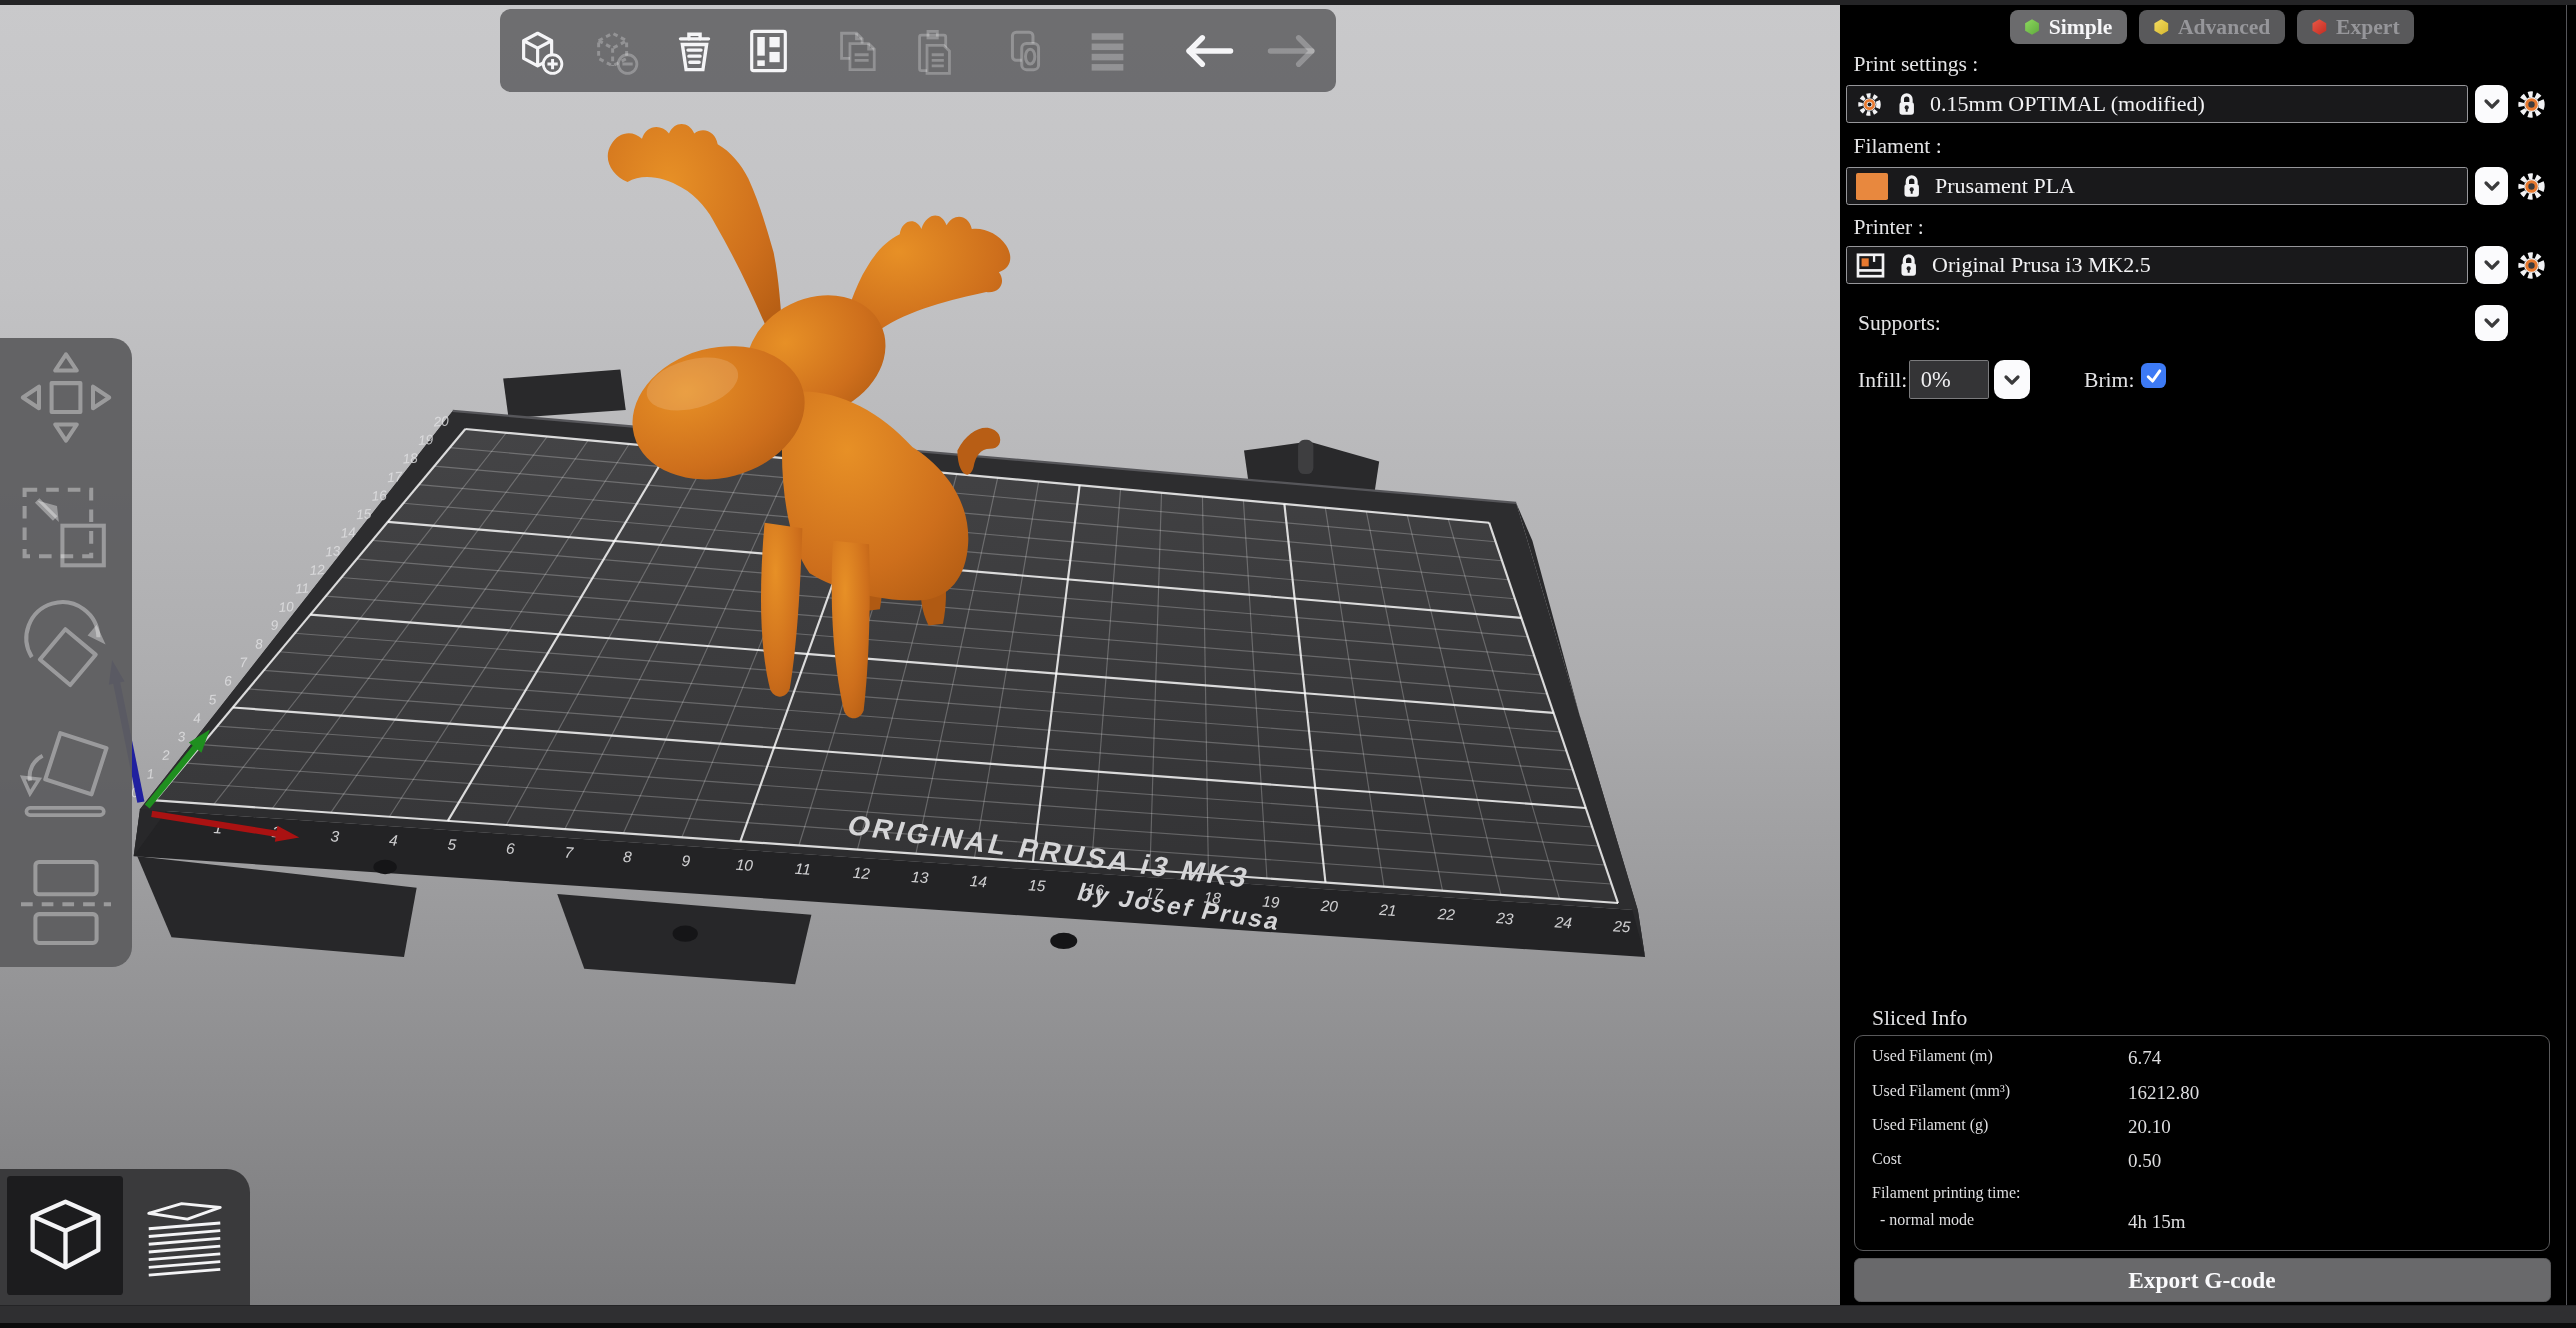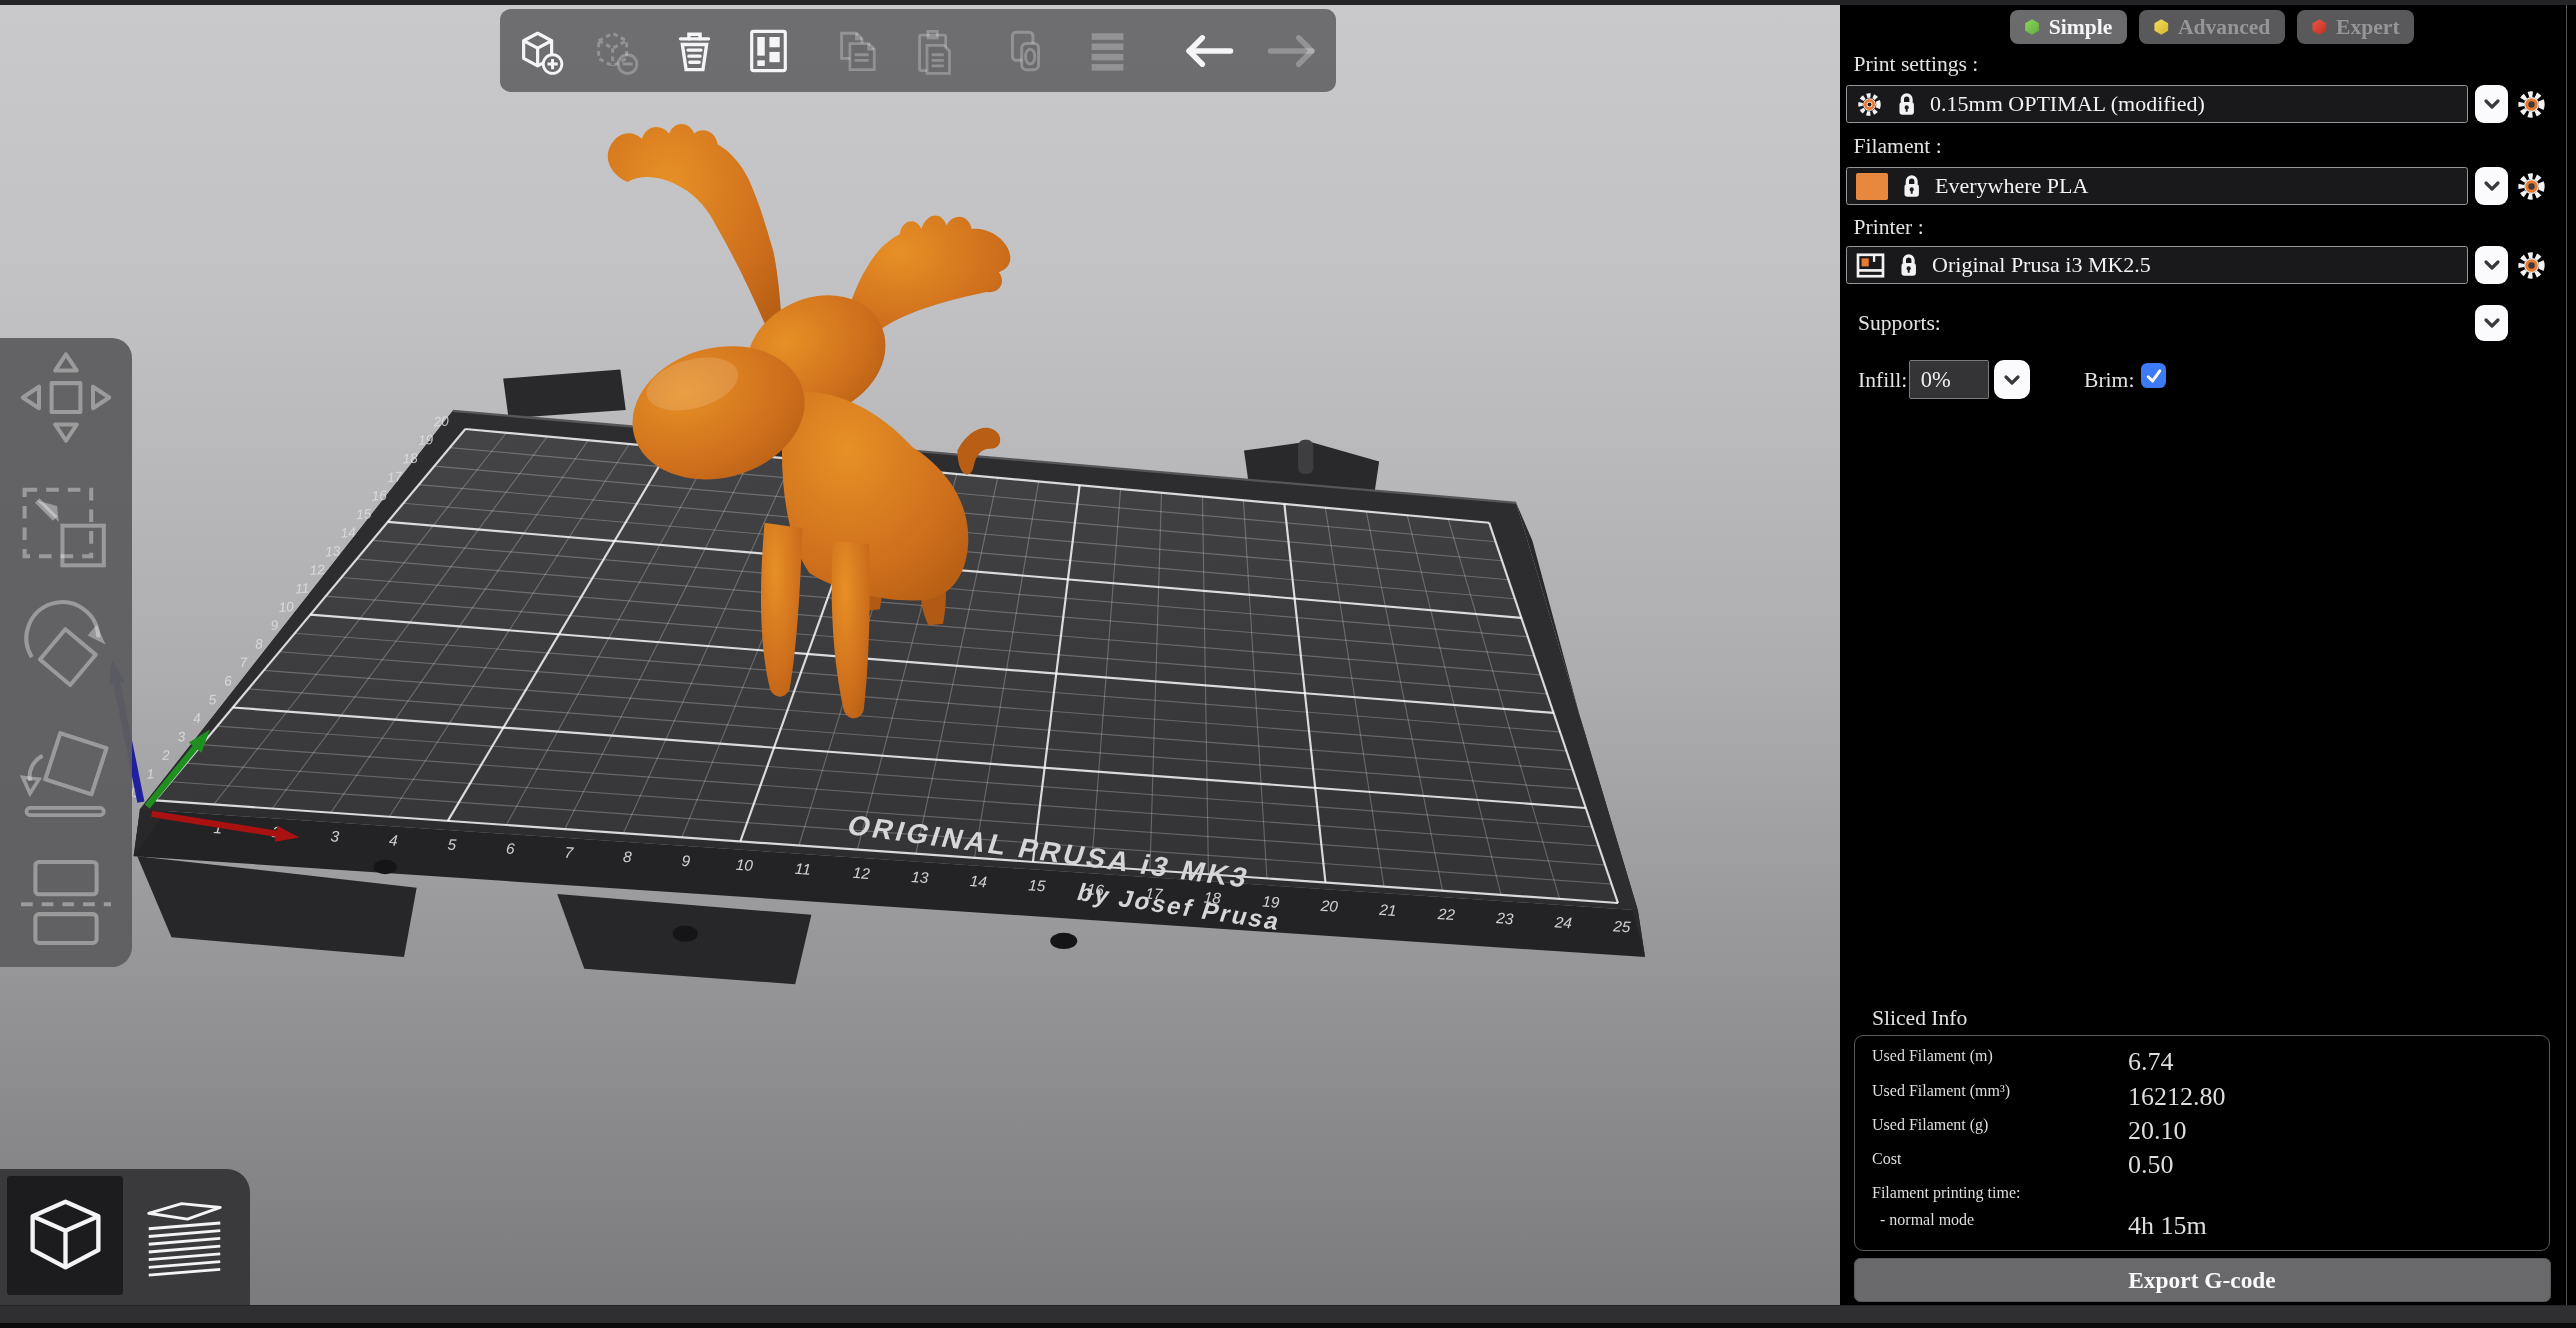--- a/index.html
+++ b/index.html
@@ -46,21 +46,21 @@
   .gear-btn{position:absolute;left:675px;width:32px;height:38px;display:flex;
     align-items:center;justify-content:center;}
   .field{position:absolute;background:#343436;border:1.8px solid #7B7B7D;border-radius:1.8px;
     display:flex;align-items:center;padding:0 10.8px;box-sizing:border-box;
     font-size:22.5px;color:#F0F0F2;}
   .checkbox{position:absolute;width:25px;height:25px;border-radius:6.3px;
     display:flex;align-items:center;justify-content:center;}
   .sliced-box{position:absolute;left:13.5px;top:1035px;width:696px;height:216px;
     border:1.8px solid #59595B;border-radius:9px;box-sizing:border-box;}
   .si-row{position:absolute;left:32px;font-size:16px;color:#DEDEE0;white-space:pre;}
-  .si-val{position:absolute;left:288px;font-size:26px;color:#DEDEE0;}
+  .si-val{position:absolute;left:288px;font-size:19px;color:#DEDEE0;}
   .export-btn{position:absolute;left:13.5px;top:1258px;width:695px;height:42px;
     background:#69696B;border:0.9px solid #59595B;border-radius:6.3px;display:flex;
     align-items:center;justify-content:center;font-size:23.4px;font-weight:bold;color:#FAFAFC;}
   
   .status-bar{position:absolute;left:0;top:1305px;width:2576px;height:18px;
     background:#2F2F31;border-top:0.9px solid #242426;z-index:25;}
   .bottom-line{position:absolute;left:0;top:1323px;width:2576px;height:5.4px;background:#0B0B0B;z-index:25;}
 </style>
 </head>
 <body>
@@ -465,21 +465,21 @@
 
     <div class="sb-label" style="top:134px">Filament :</div>
     <div class="combo" style="top:167px">
       <span class="swatch" style="background:#E8883E"></span>
       <svg width="23.4" height="27" viewBox="0 0 24 28">
         <path d="M7.5 12 V8.5 a4.5 4.5 0 0 1 9 0 V12" stroke="#F2F2F4" stroke-width="3.4" fill="none"></path>
         <rect x="4.5" y="11.5" width="15" height="13" rx="3" fill="#F2F2F4"></rect>
         <circle cx="12" cy="17" r="2.2" fill="#222224"></circle>
           <rect x="11" y="17" width="2" height="4.5" fill="#222224"></rect>
       </svg>
-      <span class="txt">Everywhere PLA</span>
+      <span class="txt">Prusament PLA</span>
     </div>
     <div class="dd-btn" style="top:167px">
       <svg width="20" height="18" viewBox="0 0 20 18">
         <path d="M4 6 L10 12 L16 6" stroke="#3A3A3C" stroke-width="3.2" fill="none" stroke-linecap="round" stroke-linejoin="round"></path>
       </svg>
     </div>
     <div class="gear-btn" style="top:167px">
       <svg width="31" height="31" viewBox="0 0 30 30">
         <circle cx="15" cy="15" r="10" fill="none" stroke="#F2F2F4" stroke-width="5.5" stroke-dasharray="4.2 3.1"></circle>
         <circle cx="15" cy="15" r="7.2" fill="#F2F2F4"></circle>

